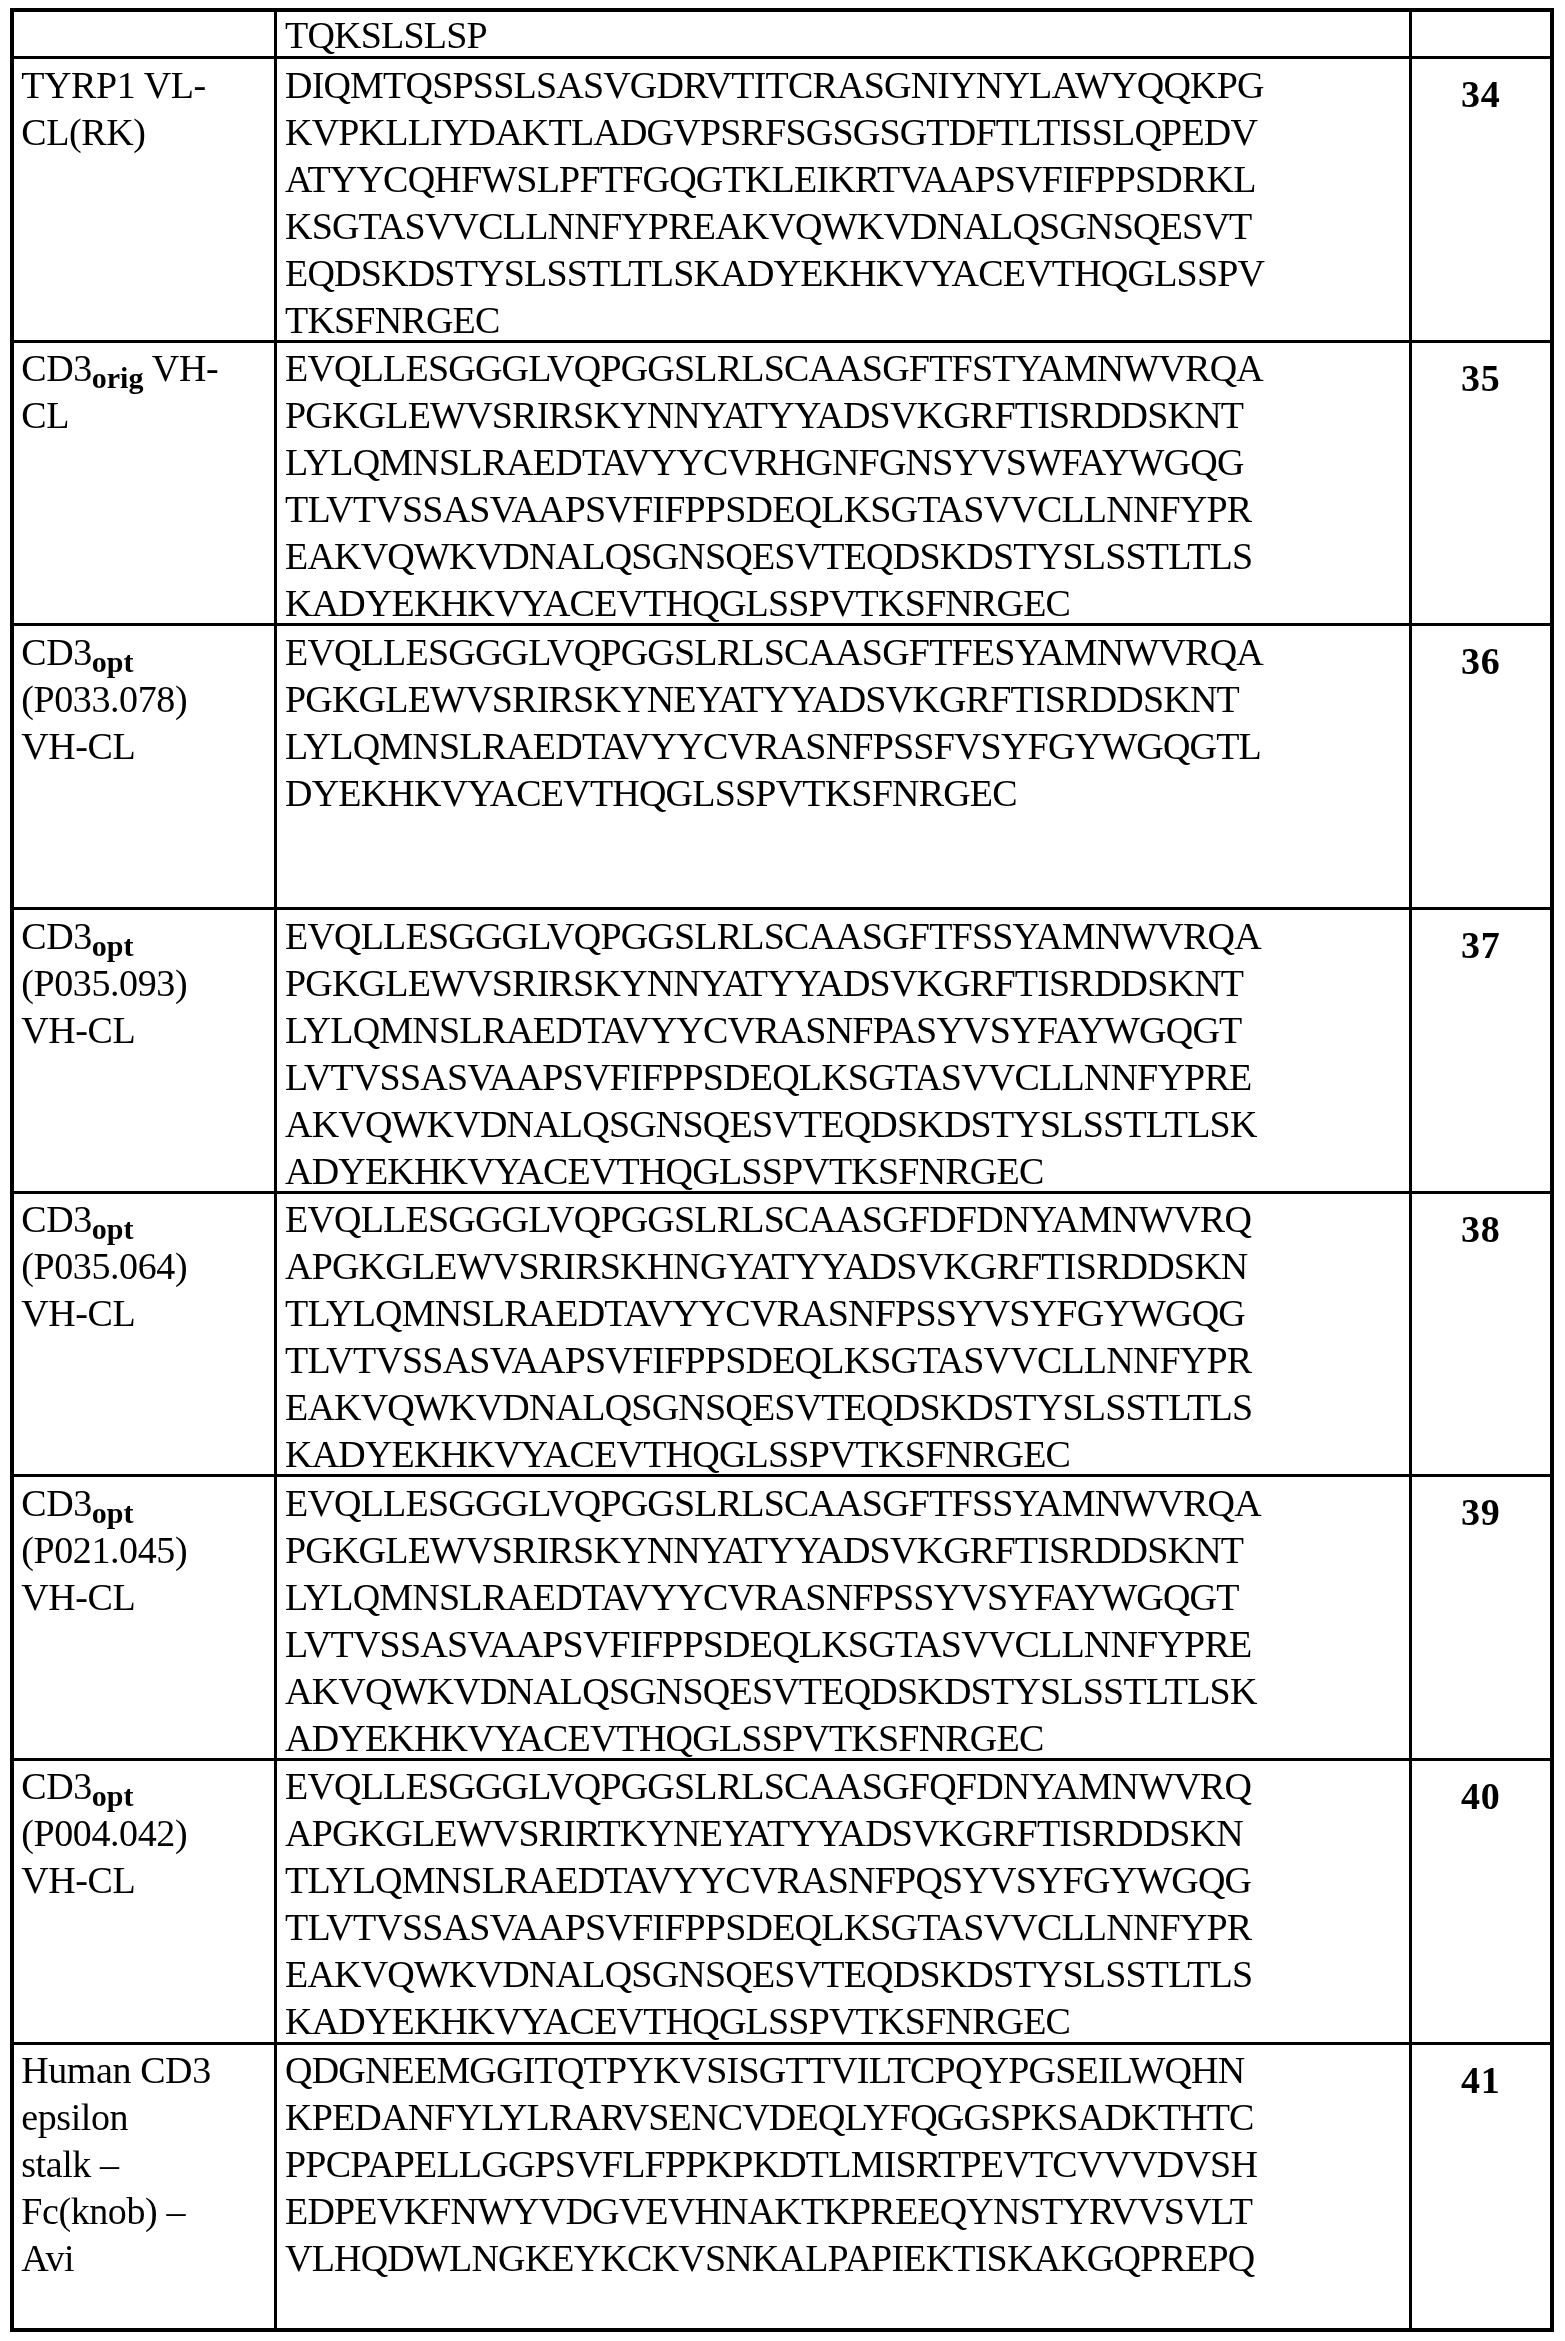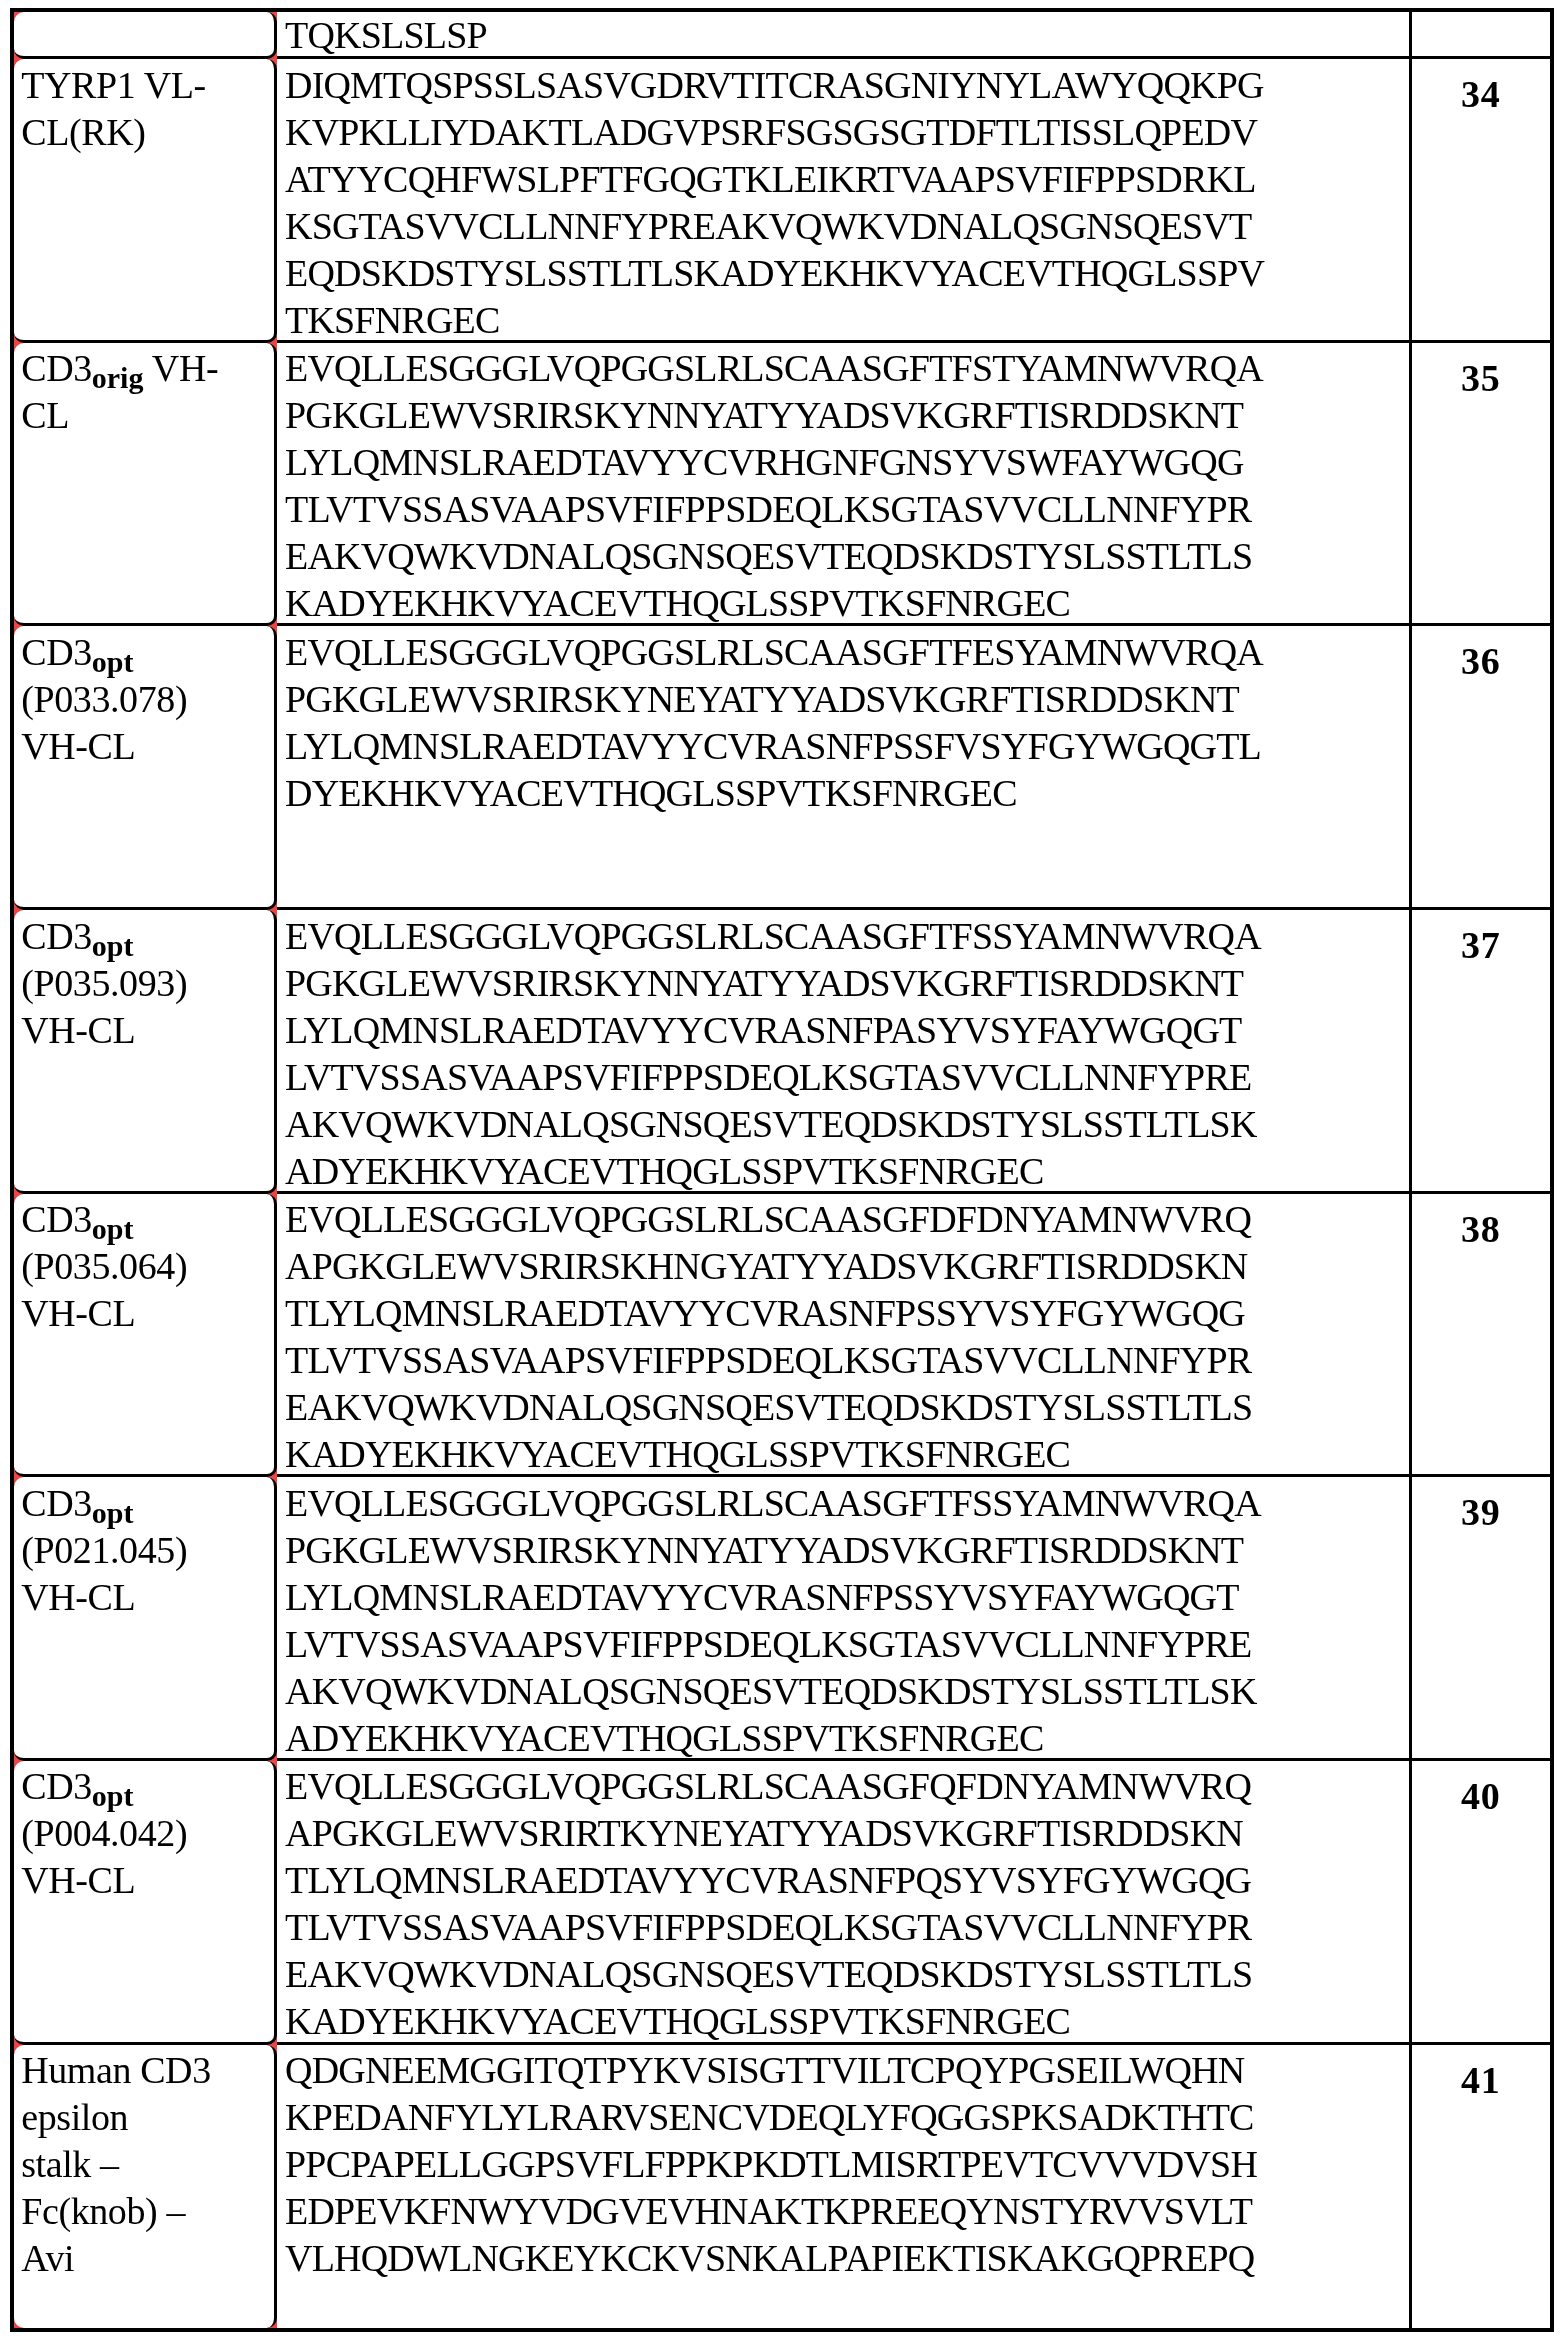--- a/index.html
+++ b/index.html
@@ -19,39 +19,38 @@
     position: absolute;
     left: 9.8px;
     top: 8.2px;
     width: 1544px;
     height: 2324px;
     box-sizing: border-box;
     border: 4.9px solid #000000;
     display: grid;
     grid-template-columns: 263px 1135px 1fr;
     grid-template-rows: 47px repeat(8, 1fr);
-    background: #ef4444;
+    background: #fde047;
   }
   .row { display: contents; }
   .cell {
     box-sizing: border-box;
     border-right: 3.3px solid #000000;
     border-bottom: 3.3px solid #000000;
     overflow: hidden;
     background: #ffffff;
   }
   .cell.last-col { border-right: none; }
   .row.last-row .cell { border-bottom: none; }
   .cell-label {
     padding: 2.5px 3.3px 0 7.4px;
     font-size: 38px;
     line-height: 47px;
     letter-spacing: -0.4px;
     white-space: nowrap;
-    border-radius: 10px;
   }
   .cell-label sub {
     font-size: 30px;
     line-height: 0;
     vertical-align: -0.22em;
     letter-spacing: 0;
     font-weight: bold;
   }
   .cell-seq {
     padding: 2.5px 3.3px 0 8.2px;

